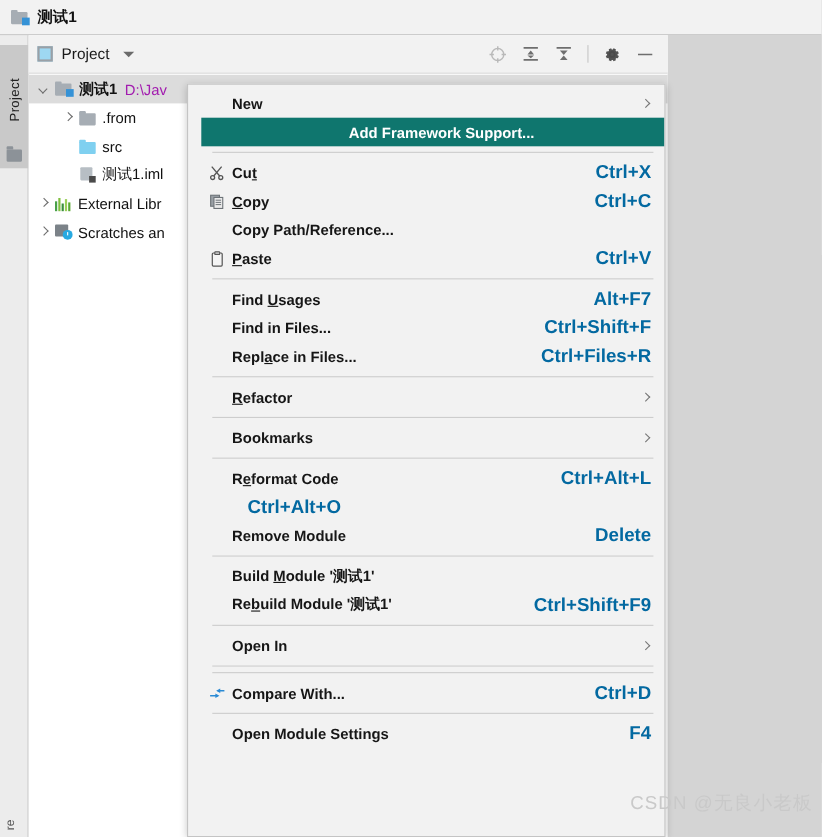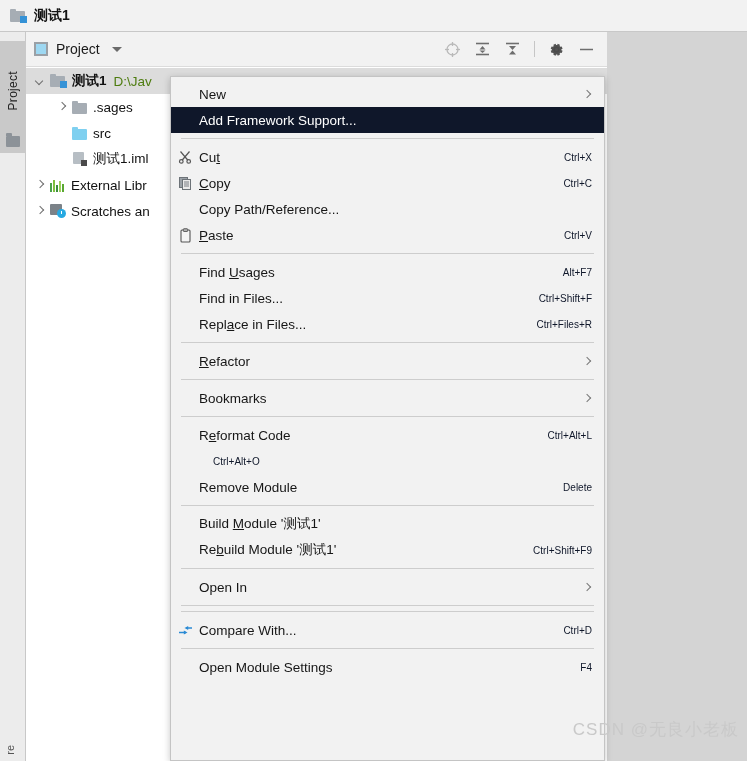--- a/index.html
+++ b/index.html
@@ -85,21 +85,21 @@
     width:9px;height:9px;flex:none;margin-right:5px;position:relative;
   }
   .arrow:before{
     content:"";position:absolute;left:1px;top:0px;width:5px;height:5px;
     border-right:1.6px solid #6e6e6e;border-bottom:1.6px solid #6e6e6e;
     transform:rotate(-45deg);
   }
   .arrow.down:before{transform:rotate(45deg);left:0px;top:1px;}
   .tname{margin-left:5px;}
   .tname.bold{font-weight:bold;}
-  .tpath{margin-left:7px;color:#4d7c0f;}
+  .tpath{margin-left:7px;color:#a21caf;}
 
   .f-grey,.f-blue{position:relative;width:16px;height:13px;flex:none;}
   .f-grey .b{position:absolute;left:0;top:2px;width:15px;height:11px;background:#a6adb4;border-radius:1px;}
   .f-grey .t{position:absolute;left:0;top:0;width:6px;height:3px;background:#a6adb4;border-radius:1px 1px 0 0;}
   .f-blue .b{position:absolute;left:0;top:2px;width:15px;height:11px;background:#7fd0f0;border-radius:1px;}
   .f-blue .t{position:absolute;left:0;top:0;width:6px;height:3px;background:#7fd0f0;border-radius:1px 1px 0 0;}
 
   .iml-ico{position:relative;width:16px;height:14px;flex:none;}
   .iml-ico .b{position:absolute;left:1px;top:0;width:11px;height:12px;background:#b7bec4;border-radius:1px;}
   .iml-ico .d{position:absolute;right:1px;bottom:0;width:6px;height:6px;background:#4a4a4a;}
@@ -108,38 +108,38 @@
   .scr-ico{position:relative;width:16px;height:14px;flex:none;}
   .scr-ico .p{position:absolute;left:0;top:0;width:12px;height:11px;background:#7b8288;border-radius:1px;}
   .scr-ico .c{position:absolute;right:0;bottom:0;width:9px;height:9px;border-radius:50%;background:#27a9e1;}
   .scr-ico .c:after{content:"";position:absolute;left:4px;top:2px;width:1px;height:3px;background:#fff;}
 
   
   .menu{
     position:absolute;left:170px;top:76px;width:435px;
     background:#f2f2f2;border:1px solid #c4c4c4;
     box-shadow:0 2px 7px rgba(0,0,0,.22);
-    box-sizing:border-box;padding:4px 0 0 0;
-    overflow:hidden;height:685px;
+    box-sizing:border-box;padding:4px 0 0 12px;
+    overflow:hidden;height:685px;font-weight:bold;
   }
   .mi{
     position:relative;height:26px;display:flex;align-items:center;
     font-size:13.5px;color:#161616;padding:0 12px 0 0;box-sizing:border-box;
   }
   .mi .ico{width:28px;min-width:28px;display:flex;align-items:center;justify-content:center;}
   .mi .lbl{flex:1;white-space:nowrap;}
-  .mi .acc{color:#0f172a;font-size:10px;margin-left:14px;white-space:nowrap;}
+  .mi .acc{color:#0369a1;font-size:17px;margin-left:14px;white-space:nowrap;}
   .mi .sub{
     width:9px;height:9px;position:relative;margin-left:10px;
   }
   .mi .sub:before{
     content:"";position:absolute;left:1px;top:1px;width:5px;height:5px;
     border-right:1.6px solid #777;border-top:1.6px solid #777;transform:rotate(45deg);
   }
-  .mi.hl{background:#0f172a;color:#fff;}
+  .mi.hl{background:#0f766e;color:#fff;text-align:center;}
   .msep{height:1px;background:#cdcdcd;margin:5px 10px;}
   .u{text-decoration:underline;}
 
   
   svg.mico{display:block;}
 
   
   .wm{
     position:absolute;right:8px;bottom:20px;
     font-size:17px;color:#c9c9c9;letter-spacing:1px;
@@ -234,21 +234,21 @@
         <span class="tname bold">测试1</span>
         <span class="tpath">D:\Jav</span>
       </div>
 
       <div class="trow" style="padding-left:32px;">
         <span class="arrow"></span>
         <span class="f-grey">
             <span class="t"></span>
             <span class="b"></span>
           </span>
-        <span class="tname">.sages</span>
+        <span class="tname">.from</span>
       </div>
 
       <div class="trow" style="padding-left:46px;">
         <span class="f-blue">
             <span class="t"></span>
             <span class="b"></span>
           </span>
         <span class="tname">src</span>
       </div>
 

